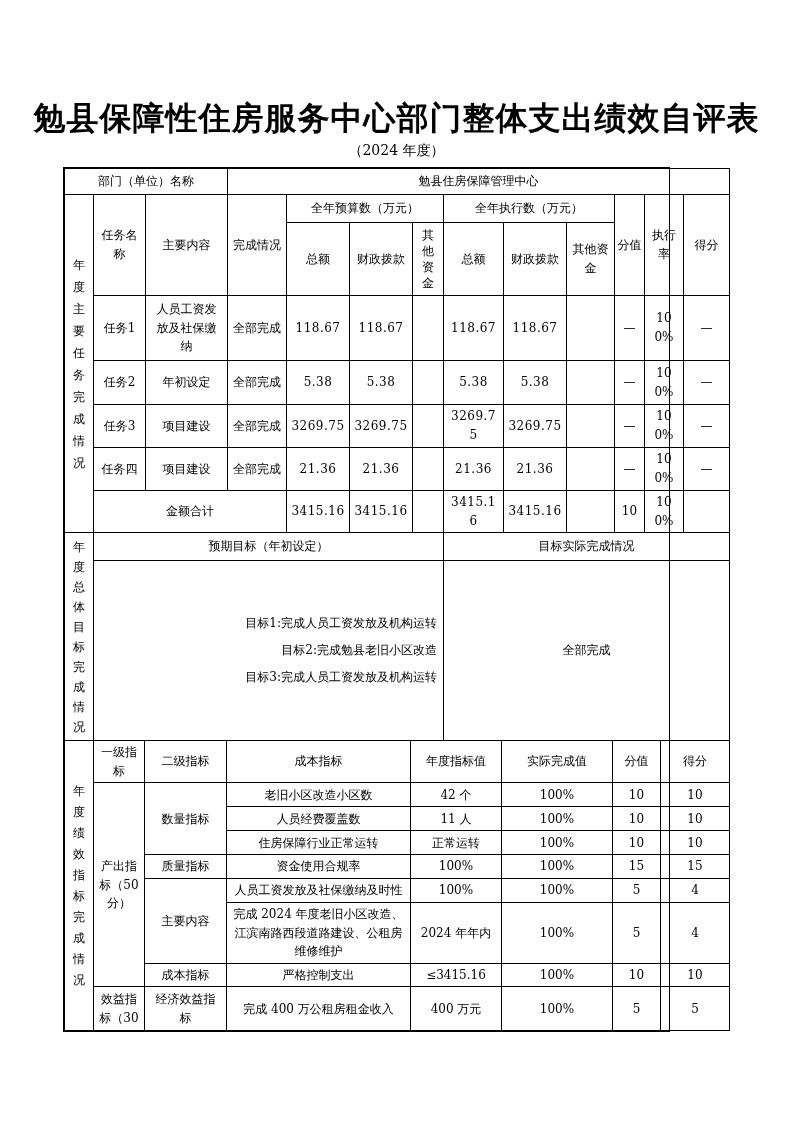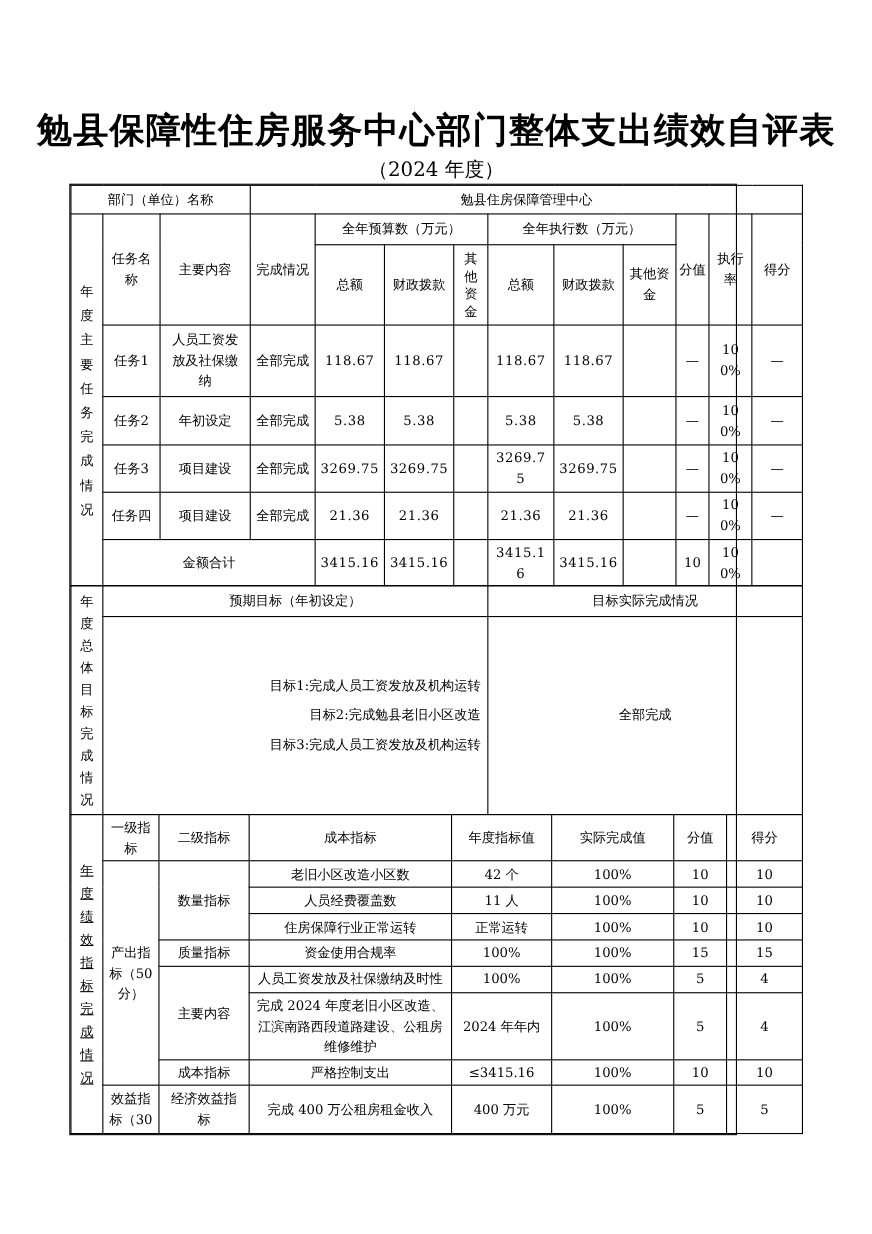--- a/index.html
+++ b/index.html
@@ -12,42 +12,42 @@
     font-size: 12px;
   }
   .page-title {
     position: absolute; top: 97px; left: 0; width: 793px;
     text-align: center;
     font-family: "Liberation Sans", sans-serif;
     font-weight: bold; font-size: 32px; letter-spacing: 1px;
   }
   .page-subtitle {
     position: absolute; top: 142px; left: 0; width: 793px;
-    text-align: center; font-size: 18px;
+    text-align: center; font-size: 14px;
   }
   .table-wrap {
     position: absolute; top: 167px; left: 63px; width: 607px;
     border: 1px solid #000;
   }
   table { border-collapse: collapse; table-layout: fixed; width: 665px; }
   table + table { margin-top: -1px; }
   td {
     border: 1px solid #000;
     text-align: center; vertical-align: middle;
     padding: 2px 4px;
     line-height: 1.55;
     word-break: break-all;
     overflow: hidden;
   }
   td.wrap5 { padding: 2px 6px; }
   td.narrow { padding: 2px 0; }
   .vtext { width: 1em; margin: 0 auto; word-break: break-all; text-align: center; }
   .lh22 { line-height: 22px; }
   .lh20 { line-height: 20px; }
-  .lh21 { line-height: 21px; text-decoration: underline; }
+  .lh21 { line-height: 21px; }
   .vhead { line-height: 1.35; }
   .goals-cell { text-align: left; padding: 4px 6px; }
   .goal-line { display: block; line-height: 27px; text-align: right; }
   .num { letter-spacing: 0.5px; }
 </style>
 </head>
 <body>
 
 <div class="page-title">勉县保障性住房服务中心部门整体支出绩效自评表</div>
 <div class="page-subtitle">（2024 年度）</div>

